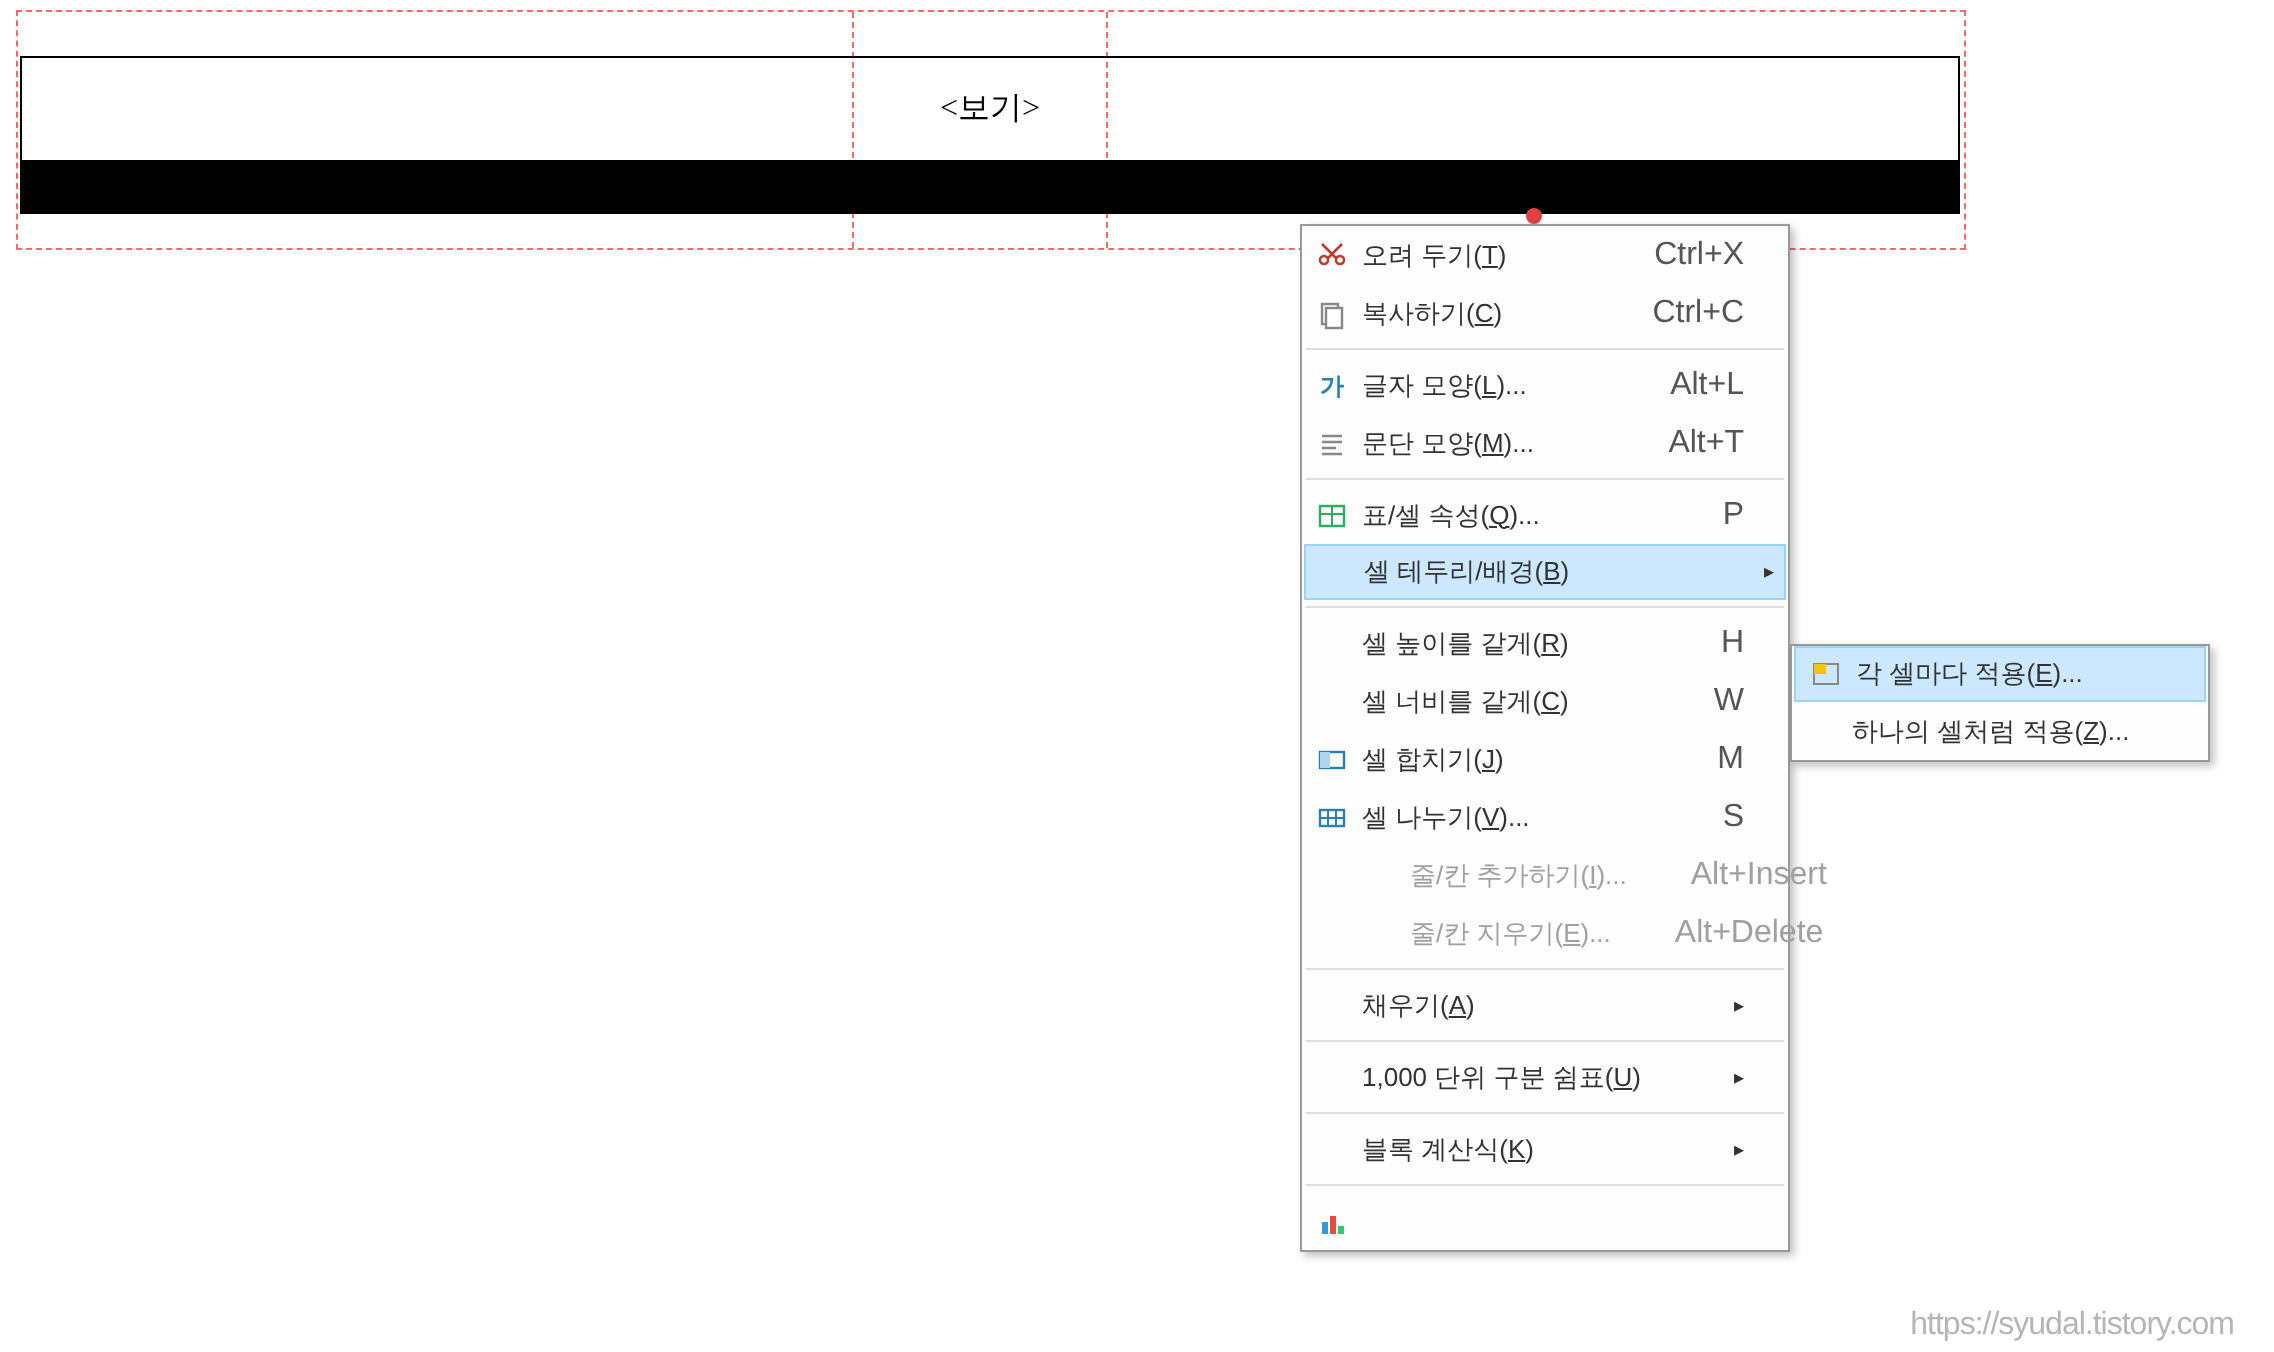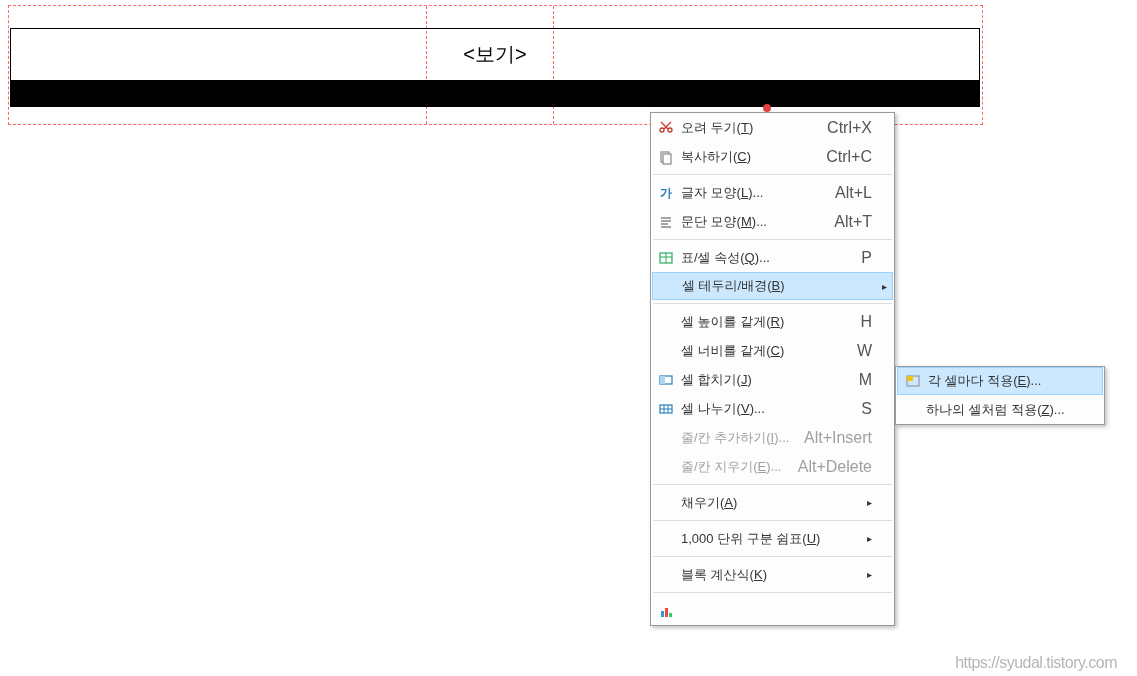--- a/index.html
+++ b/index.html
@@ -42,22 +42,22 @@
     .col-divider {
       position: absolute;
       width: 0;
       top: 6px;
       height: 118px;
       border-left: 1px dashed #ff6666;
     }
     .col-1 { left: 426px; }
     .col-2 { left: 553px; }
     .header-cell {
-      font-size: 20px;
-      font-family: Liberation Sans, sans-serif;
+      font-size: 16px;
+      font-family: Liberation Serif, serif;
       height: 52px !important;
       border-top: 1px solid #000;
       border-radius: 11px;
     }
     .black-row td {
       background: #000;
       height: 26px;
     }
     .cursor-dot {
       position: absolute;
@@ -89,20 +89,21 @@
     .menu-item.highlighted {
       background: #cce8ff;
       border: 1px solid #99d1ff;
       height: 28px;
       margin: 0 1px;
       padding-left: 3px;
       padding-right: 5px;
     }
     .menu-item.disabled {
       color: #a0a0a0;
+      gap: 24px;
     }
     .menu-icon {
       width: 22px;
       height: 22px;
       display: flex;
       align-items: center;
       justify-content: center;
       margin-right: 4px;
       flex-shrink: 0;
     }
@@ -137,21 +138,20 @@
     }
     .submenu {
       position: absolute;
       top: 322px;
       left: 895px;
       width: 210px;
       background: #fdfdfd;
       border: 1px solid #999;
       box-shadow: 2px 2px 4px rgba(0,0,0,0.25);
       z-index: 101;
-      margin-top: 44px;
     }
     .submenu .menu-item {
       padding-left: 4px;
     }
     .watermark {
       position: absolute;
       bottom: 4px;
       right: 20px;
       font-size: 16px;
       font-family: Arial, sans-serif;

